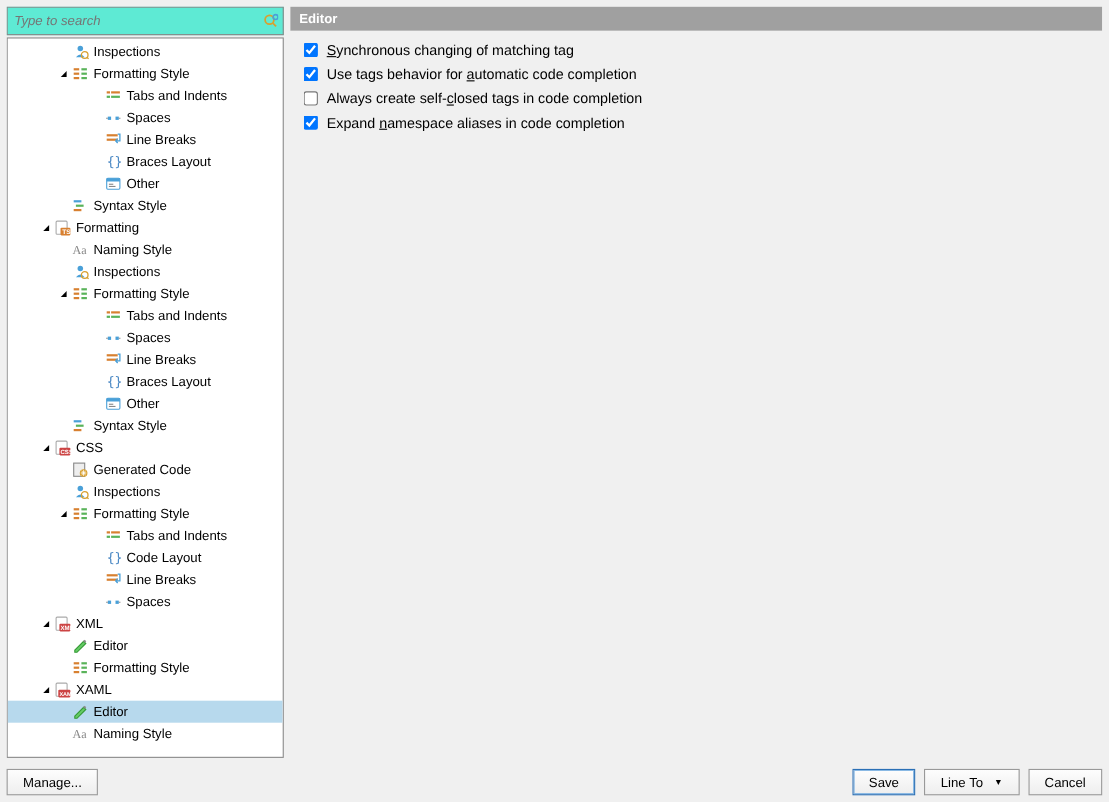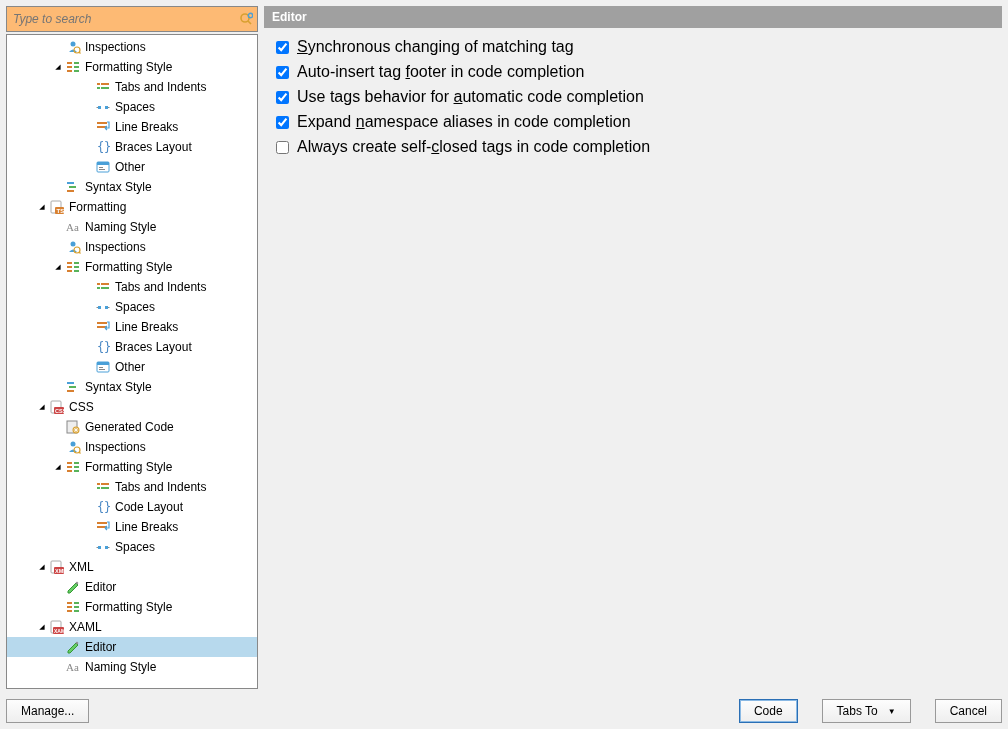--- a/index.html
+++ b/index.html
@@ -4,21 +4,21 @@
 <style>
   * { box-sizing: border-box; margin: 0; padding: 0; }
   html, body { width: 1008px; height: 729px; font-family: "Segoe UI", Tahoma, sans-serif; font-size: 12px; background: #f0f0f0; overflow: hidden; }
 
   .main-container { width: 1008px; height: 729px; display: flex; flex-direction: column; padding: 6px; background: #f0f0f0; }
 
   .content-row { display: flex; flex: 1; overflow: hidden; gap: 6px; }
 
   
   .left-panel { width: 252px; display: flex; flex-direction: column; }
-  .search-wrap { border: 1px solid #888; background: #fdba74; display: flex; align-items: center; height: 26px; }
+  .search-wrap { border: 1px solid #888; background: #5eead4; display: flex; align-items: center; height: 26px; }
   .search-input { flex: 1; border: none; outline: none; font-size: 12px; padding: 4px 6px; color: #666; font-style: italic; background: transparent; }
   .search-icon { width: 22px; height: 100%; display: flex; align-items: center; justify-content: center; }
 
   .tree-wrap { flex: 1; border: 1px solid #888; background: #fff; margin-top: 2px; overflow-y: scroll; }
   .tree { padding: 2px 0; }
   .tree-item { display: flex; align-items: center; height: 20px; white-space: nowrap; cursor: default; }
   .tree-item.selected { background: #b7d9ed; }
   .caret { width: 10px; display: inline-flex; justify-content: center; color: #000; font-size: 9px; margin-right: 2px; }
   .caret.empty { visibility: hidden; }
   .ticon { width: 16px; height: 16px; display: inline-flex; align-items: center; justify-content: center; margin-right: 4px; }
@@ -31,25 +31,25 @@
   .tree-wrap::-webkit-scrollbar { width: 16px; background: #f0f0f0; }
   .tree-wrap::-webkit-scrollbar-thumb { background: #c0c0c0; border: 1px solid #a0a0a0; }
   .tree-wrap::-webkit-scrollbar-button { height: 16px; background: #f0f0f0; border: 1px solid #d0d0d0;}
 
   
   .right-panel { flex: 1; display: flex; flex-direction: column; background: #f0f0f0; }
   .panel-header { background: #a0a0a0; color: #fff; font-weight: bold; padding: 4px 8px; font-size: 12px; }
   .panel-body { padding: 10px 12px; background: #f0f0f0; flex: 1; }
   .check-row { display: flex; align-items: center; margin-bottom: 7px; }
   .check-row input[type=checkbox] { margin-right: 8px; width: 13px; height: 13px; }
-  .check-row label { color: #000; font-size: 16px; }
+  .check-row label { color: #000; font-size: 13px; }
   .chk-mn { text-decoration: underline; }
 
   
-  .footer-row { display: flex; align-items: center; padding-top: 10px; gap: 24px; }
+  .footer-row { display: flex; align-items: center; padding-top: 10px; gap: 8px; }
   .spacer { flex: 1; }
   .btn { height: 24px; padding: 0 14px; border: 1px solid #999; background: linear-gradient(#fdfdfd,#eee); font-size: 12px; cursor: pointer; display: inline-flex; align-items: center; justify-content: center; }
   .btn.primary { border: 1px solid #2a6fb5; box-shadow: inset 0 0 0 1px #8ab9e4; }
   .btn .dd { margin-left: 10px; font-size: 8px; }
 </style>
 </head>
 <body>
 
 <div class="main-container">
   <div class="content-row">
@@ -439,42 +439,38 @@
 
     <div class="right-panel">
       <div class="panel-header">Editor</div>
       <div class="panel-body" id="options-body">
           <div class="check-row">
             <input type="checkbox" checked="" style="">
             <label><span></span><span class="chk-mn">S</span><span>ynchronous changing of matching tag</span></label>
           </div>
           <div class="check-row">
             <input type="checkbox" checked="" style="">
-            <label><span>Auto-insert tag </span><span class="chk-mn">f</span><span>ooter in code completion</span></label>
+            <label><span>Use tags behavior for </span><span class="chk-mn">a</span><span>utomatic code completion</span></label>
           </div>
           <div class="check-row">
-            <input type="checkbox" checked="" style="">
-            <label><span>Use tags behavior for </span><span class="chk-mn">a</span><span>utomatic code completion</span></label>
+            <input type="checkbox" style="">
+            <label><span>Always create self-</span><span class="chk-mn">c</span><span>losed tags in code completion</span></label>
           </div>
           <div class="check-row">
             <input type="checkbox" checked="" style="">
             <label><span>Expand </span><span class="chk-mn">n</span><span>amespace aliases in code completion</span></label>
           </div>
-          <div class="check-row">
-            <input type="checkbox" style="">
-            <label><span>Always create self-</span><span class="chk-mn">c</span><span>losed tags in code completion</span></label>
-          </div>
         </div>
     </div>
 
   </div>
 
   <div class="footer-row">
     <button class="btn">Manage...</button>
     <span class="spacer"></span>
-    <button class="btn primary">Code</button>
+    <button class="btn primary">Save</button>
     <button class="btn">
-      <span>Tabs To</span>
+      <span>Line To</span>
       <span class="dd">▼</span>
     </button>
     <button class="btn">Cancel</button>
   </div>
 </div>
 
 </body></html>

